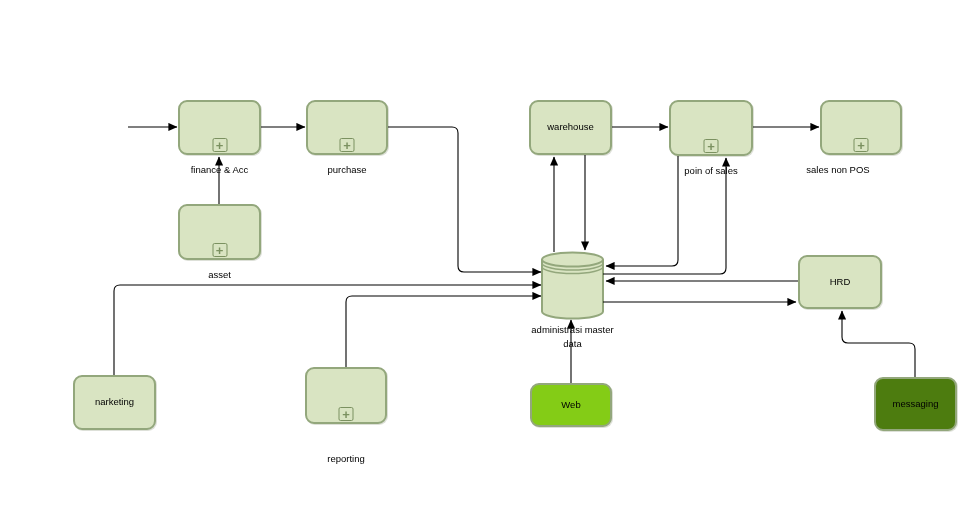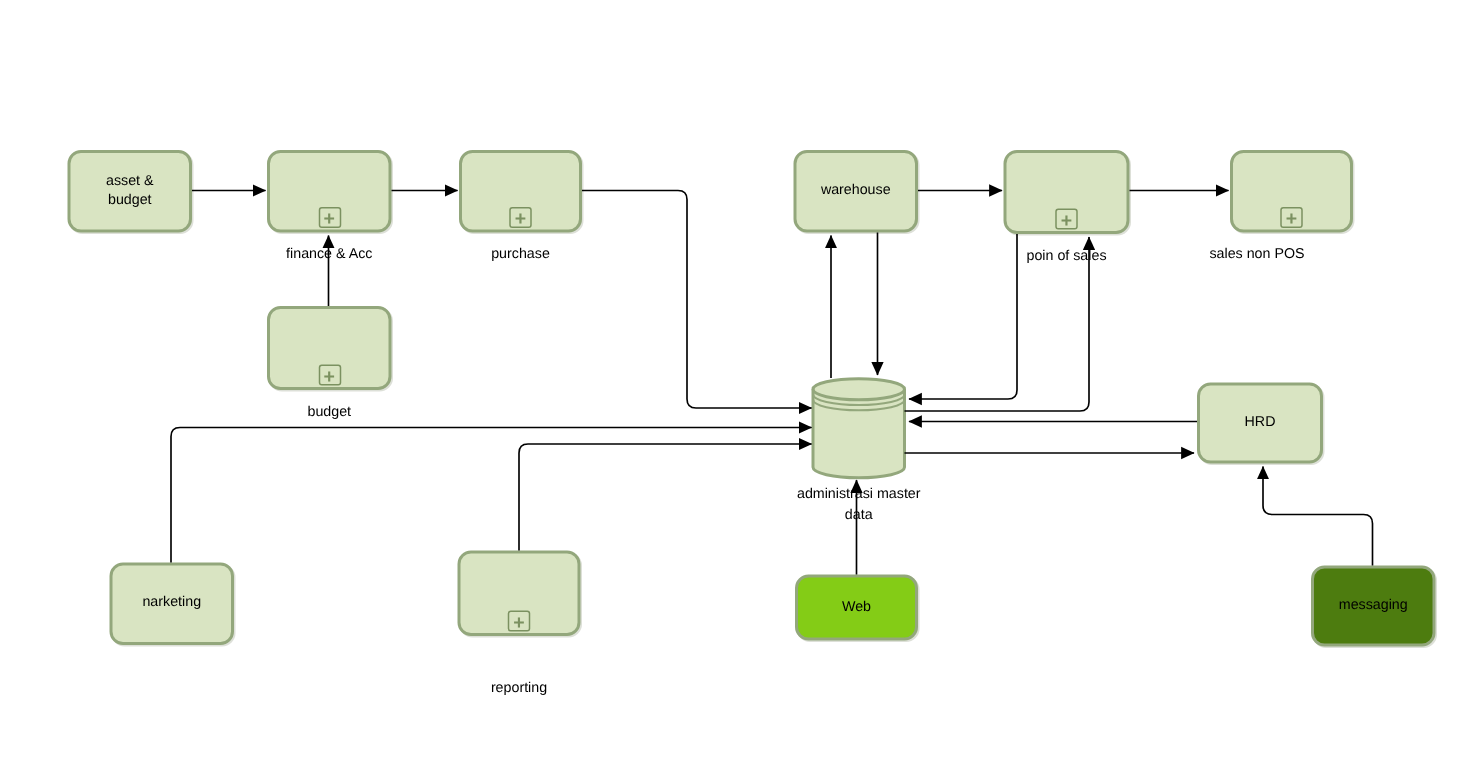--- a/index.html
+++ b/index.html
@@ -70,43 +70,40 @@
     stroke-width:1.1;
   }
   #edge-layer .datastore-shape{
     pointer-events:auto;
   }
 </style>
 </head>
 <body>
 
 <div id="stage" style="width: 975px; height: 507px; background: rgb(255, 255, 255);">
-    <div class="node" style="left: 45px; top: 100px; width: 83px; height: 55px; background: rgb(217, 228, 194); border-color: rgb(147, 167, 124);">
-      <div class="inner-label">asset &amp; budget</div>
-    </div>
     <div class="ext-label" style="left: 219.5px; top: 163px;">finance &amp; Acc</div>
     <div class="node" style="left: 178px; top: 100px; width: 83px; height: 55px; background: rgb(217, 228, 194); border-color: rgb(147, 167, 124);">
       <div class="plus-marker" style="border-color: rgb(123, 145, 96); color: rgb(123, 145, 96);">+</div>
     </div>
     <div class="ext-label" style="left: 347px; top: 163px;">purchase</div>
     <div class="node" style="left: 306px; top: 100px; width: 82px; height: 55px; background: rgb(217, 228, 194); border-color: rgb(147, 167, 124);">
       <div class="plus-marker" style="border-color: rgb(123, 145, 96); color: rgb(123, 145, 96);">+</div>
     </div>
     <div class="node" style="left: 529px; top: 100px; width: 83px; height: 55px; background: rgb(217, 228, 194); border-color: rgb(147, 167, 124); align-items: center;">
       <div class="inner-label">warehouse</div>
     </div>
     <div class="ext-label" style="left: 711px; top: 164px;">poin of sales</div>
     <div class="node" style="left: 669px; top: 100px; width: 84px; height: 56px; background: rgb(217, 228, 194); border-color: rgb(147, 167, 124);">
       <div class="plus-marker" style="border-color: rgb(123, 145, 96); color: rgb(123, 145, 96);">+</div>
     </div>
     <div class="ext-label" style="left: 838px; top: 163px;">sales non POS</div>
     <div class="node" style="left: 820px; top: 100px; width: 82px; height: 55px; background: rgb(217, 228, 194); border-color: rgb(147, 167, 124);">
       <div class="plus-marker" style="border-color: rgb(123, 145, 96); color: rgb(123, 145, 96);">+</div>
     </div>
-    <div class="ext-label" style="left: 219.5px; top: 268px;">budget</div>
+    <div class="ext-label" style="left: 219.5px; top: 268px;">asset</div>
     <div class="node" style="left: 178px; top: 204px; width: 83px; height: 56px; background: rgb(217, 228, 194); border-color: rgb(147, 167, 124);">
       <div class="plus-marker" style="border-color: rgb(123, 145, 96); color: rgb(123, 145, 96);">+</div>
     </div>
     <div class="node" style="left: 73px; top: 375px; width: 83px; height: 55px; background: rgb(217, 228, 194); border-color: rgb(147, 167, 124);">
       <div class="inner-label">narketing</div>
     </div>
     <div class="ext-label" style="left: 346px; top: 452px;">reporting</div>
     <div class="node" style="left: 305px; top: 367px; width: 82px; height: 57px; background: rgb(217, 228, 194); border-color: rgb(147, 167, 124);">
       <div class="plus-marker" style="border-color: rgb(123, 145, 96); color: rgb(123, 145, 96);">+</div>
     </div>

